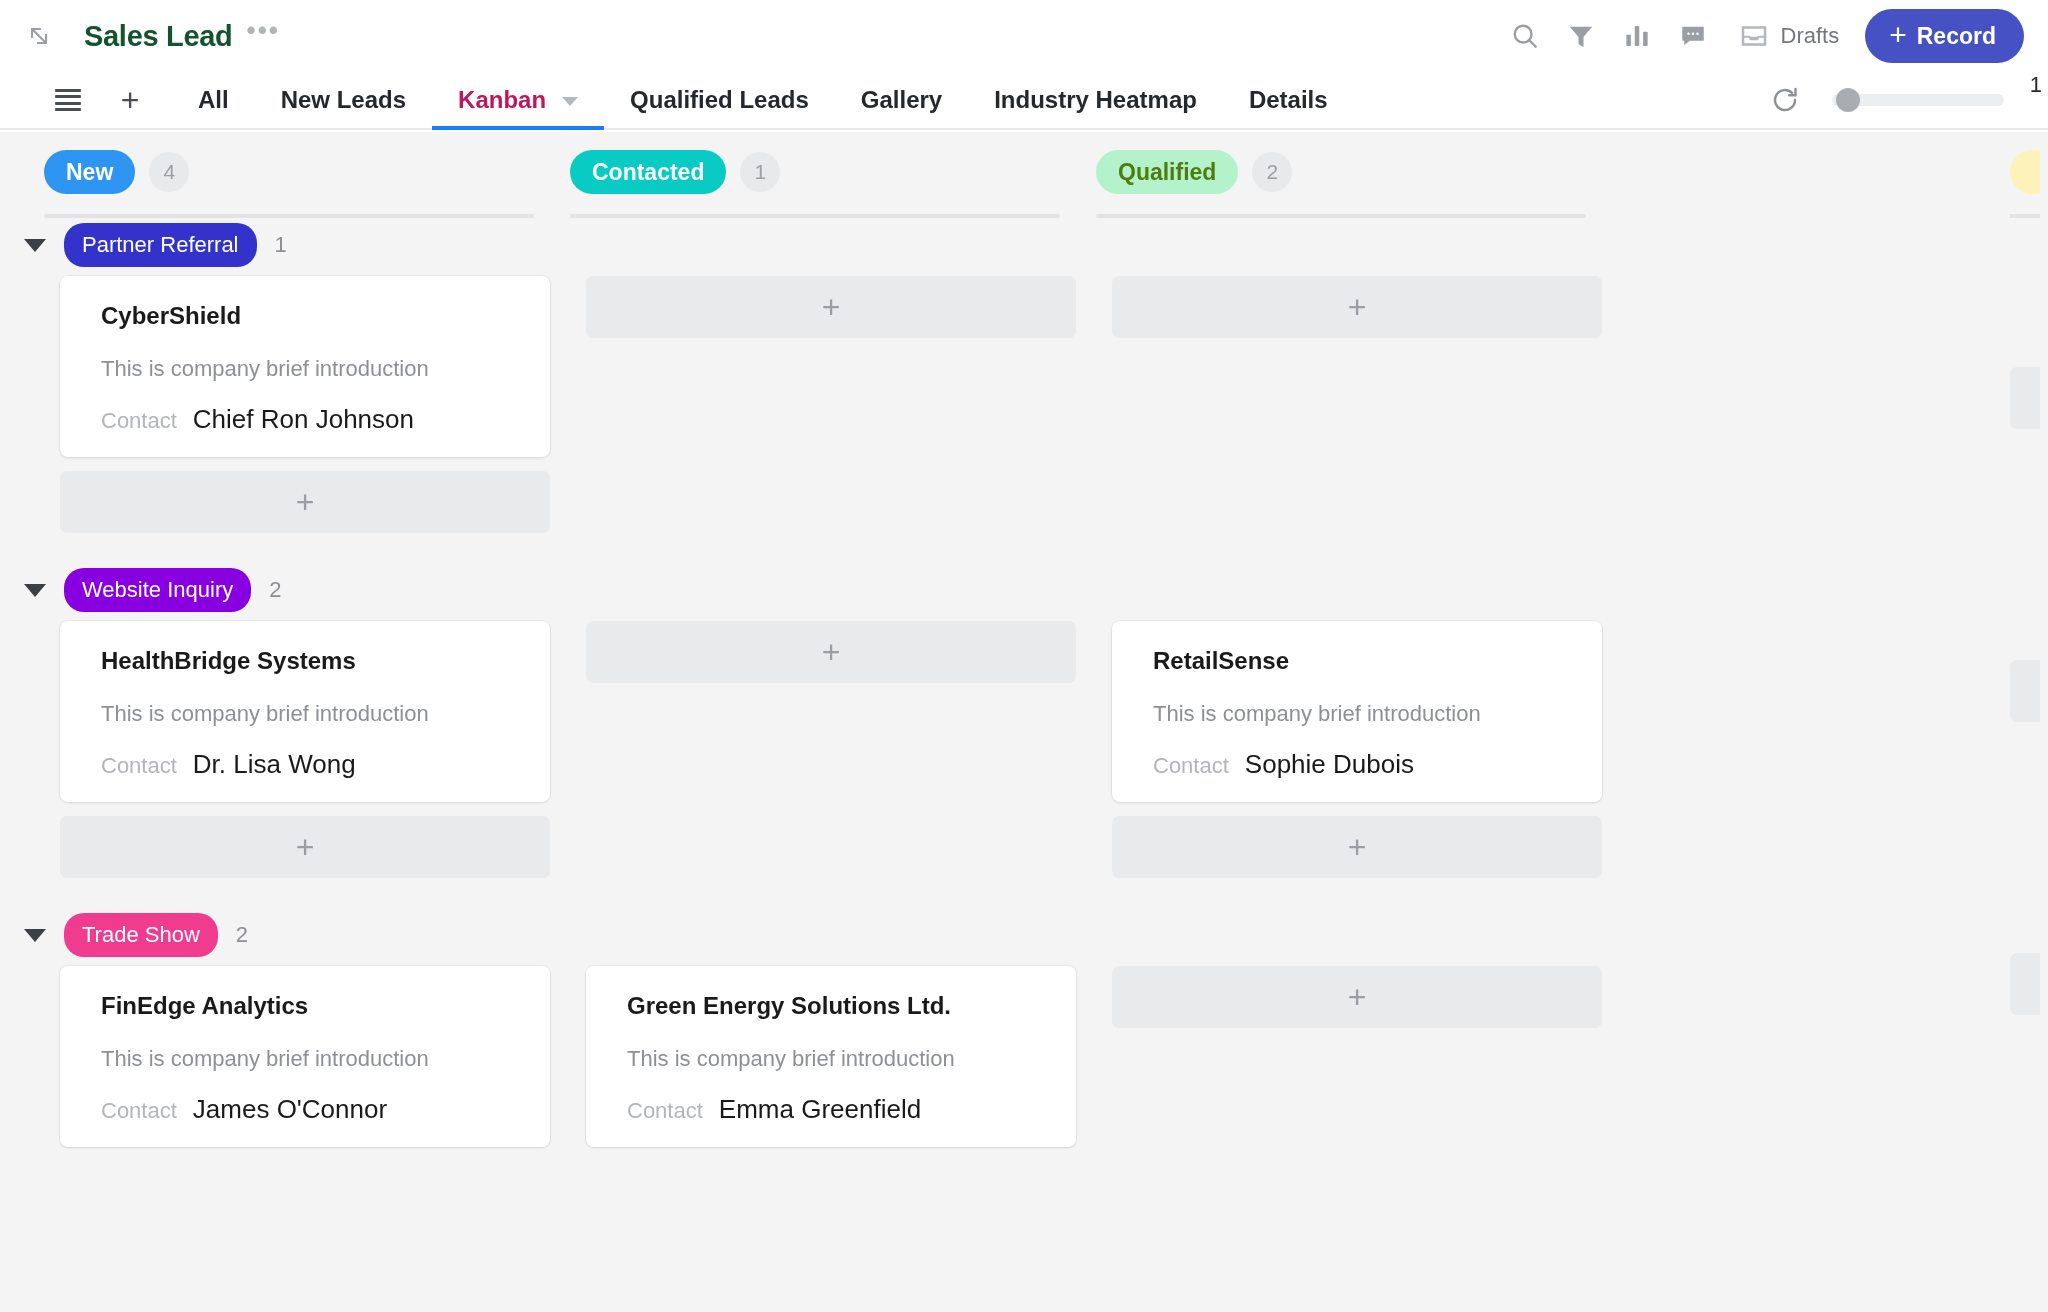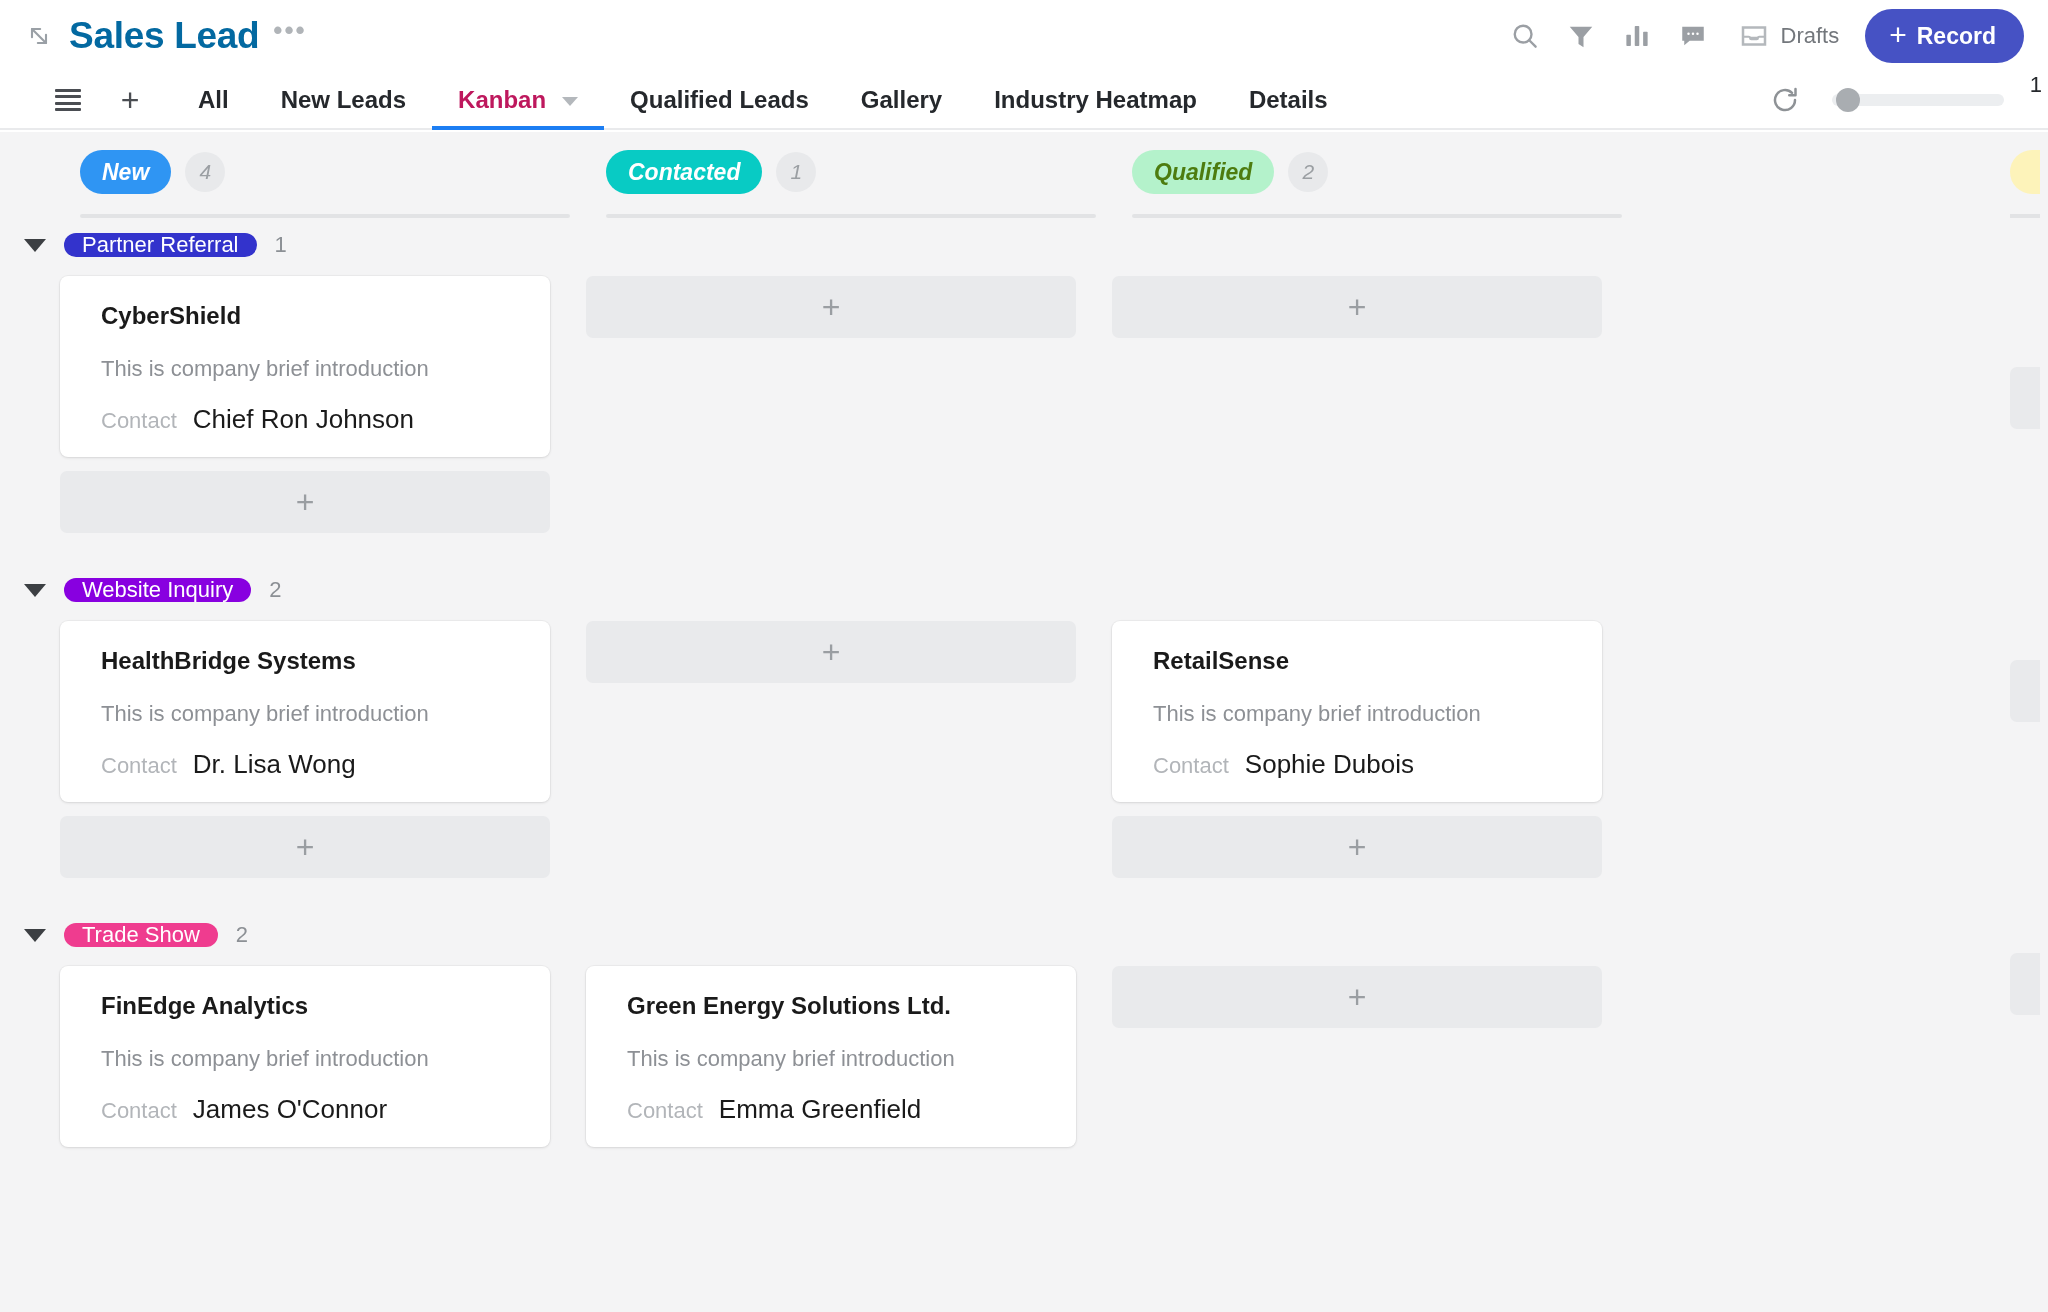--- a/index.html
+++ b/index.html
@@ -18,22 +18,22 @@
     padding: 0 24px 0 22px;
     background: #fff;
     position: relative;
   }
   .collapse-icon {
     width: 34px; height: 34px;
     display: flex; align-items: center; justify-content: center;
     color: #9aa0a6; cursor: pointer; flex: none;
   }
   .app-title {
-    font-size: 37px; font-weight: 700; color: #0369a1;
-    margin-left: 13px; letter-spacing: -0.3px; white-space: nowrap;
+    font-size: 29px; font-weight: 700; color: #14532d;
+    margin-left: 28px; letter-spacing: -0.3px; white-space: nowrap;
   }
   .title-more {
     margin-left: 14px; color: #b0b4b8; font-size: 26px;
     letter-spacing: 2px; line-height: 14px; cursor: pointer;
     font-weight: 700; padding-bottom: 12px;
   }
   .topbar-spacer { flex: 1; }
   .tool-icon {
     width: 56px; height: 44px;
     display: flex; align-items: center; justify-content: center;
@@ -100,21 +100,21 @@
     width: 24px; height: 24px; border-radius: 50%; background: #a9adb1;
   }
   .slider-value { font-size: 22px; color: #25282c; margin-left: 26px; margin-right: 6px; }
 
   
   .board {
     position: absolute; top: 132px; left: 0; right: 0; bottom: 0;
     background: #f4f4f5; overflow: hidden;
   }
   .board-head {
-    display: flex; height: 82px; padding-left: 80px; align-items: flex-start; font-style: italic;
+    display: flex; height: 82px; padding-left: 44px; align-items: flex-start;
   }
   .col-head { flex: none; width: 490px; margin-right: 36px; }
   .col-head-inner { display: flex; align-items: center; gap: 14px; padding-top: 18px; }
   .status-pill {
     display: inline-flex; align-items: center; justify-content: center;
     height: 44px; padding: 0 22px; border-radius: 22px;
     font-size: 23px; font-weight: 700; color: #fff; white-space: nowrap;
   }
   .count-pill {
     display: inline-flex; align-items: center; justify-content: center;
@@ -135,21 +135,21 @@
     display: flex; align-items: center; gap: 18px;
     padding-left: 24px; height: 62px;
   }
   .caret-down {
     width: 0; height: 0; border-left: 11px solid transparent;
     border-right: 11px solid transparent; border-top: 13px solid #3c3f43;
     cursor: pointer; flex: none;
   }
   .group-pill {
     display: inline-flex; align-items: center; justify-content: center;
-    height: 24px; padding: 0 18px; border-radius: 20px;
+    height: 44px; padding: 0 18px; border-radius: 20px;
     font-size: 22px; color: #fff; white-space: nowrap;
   }
   .group-count { font-size: 22px; color: #8c9095; }
 
   .group-row { display: flex; padding-left: 60px; }
   .group-col { flex: none; width: 490px; margin-right: 36px; }
 
   .card {
     background: #fff; border-radius: 8px;
     padding: 26px 28px 22px 41px;

